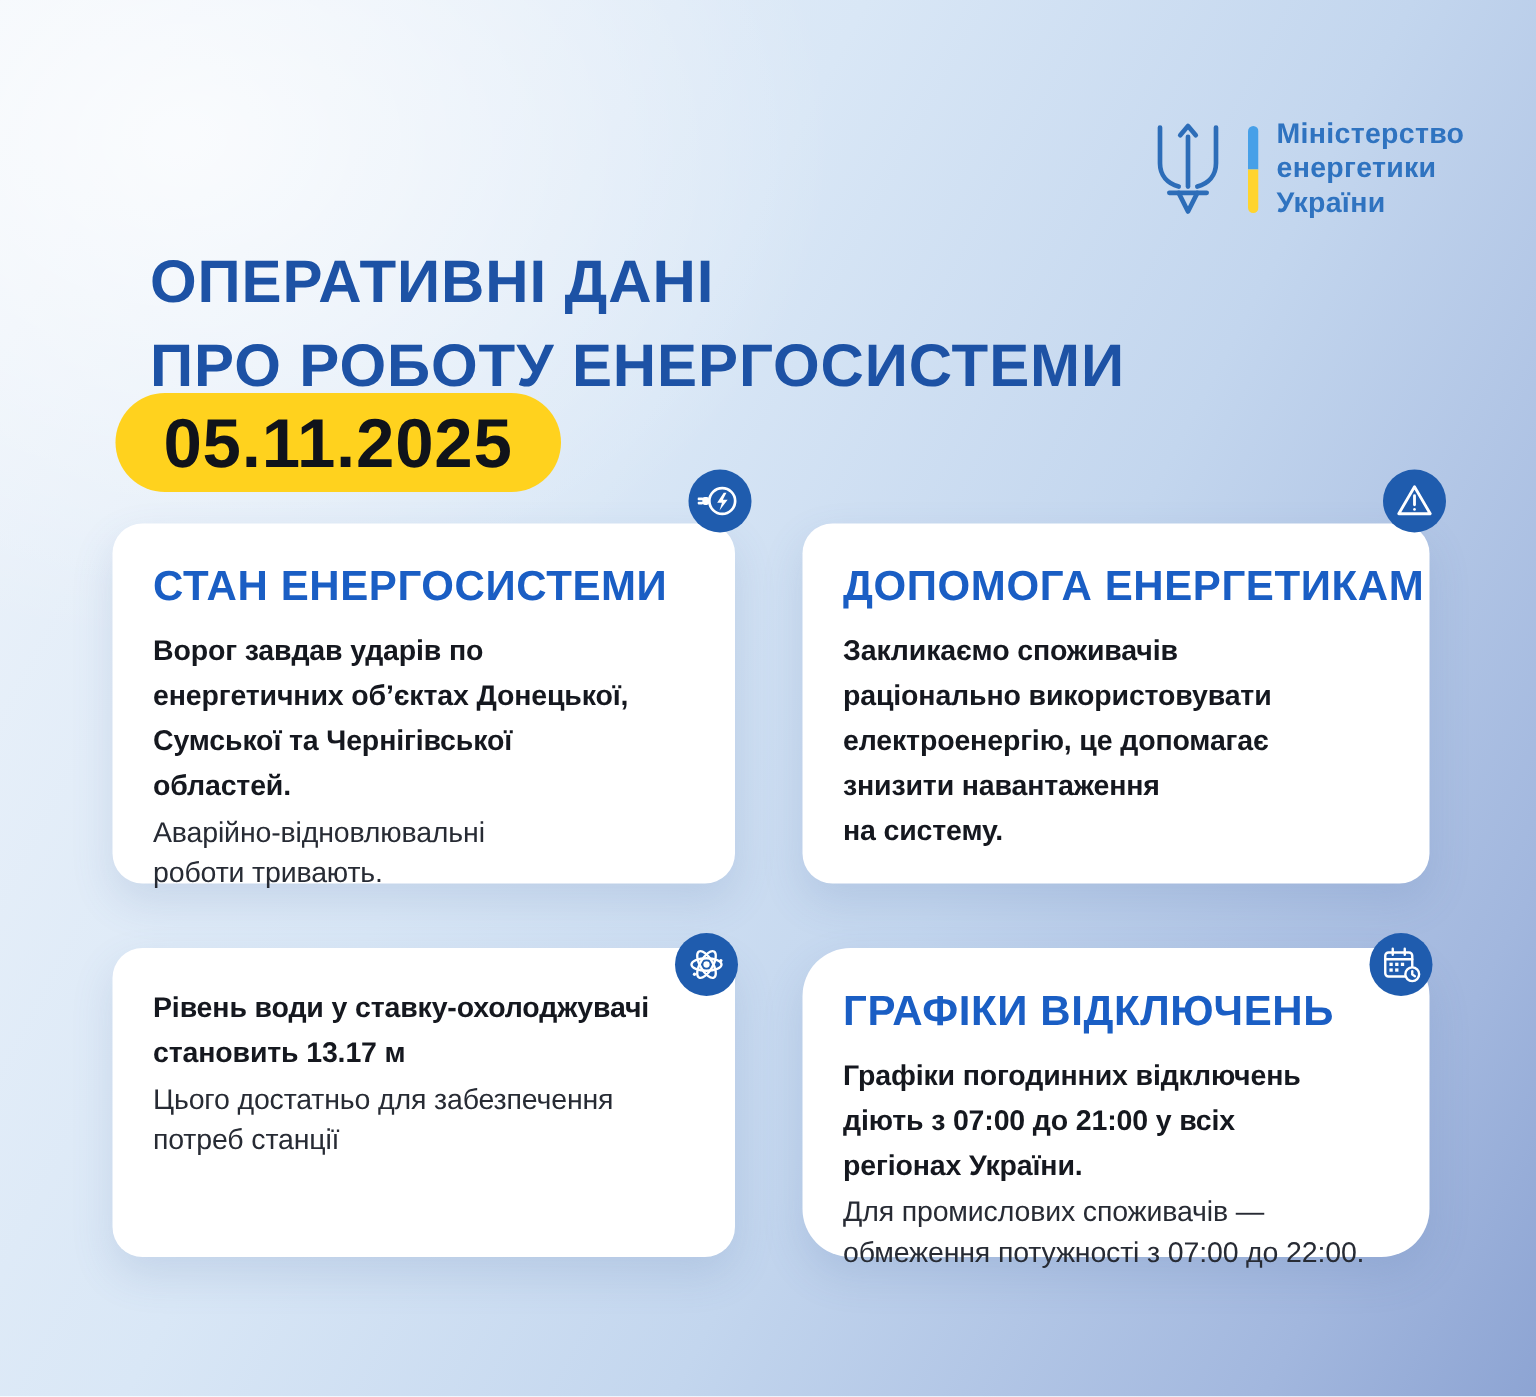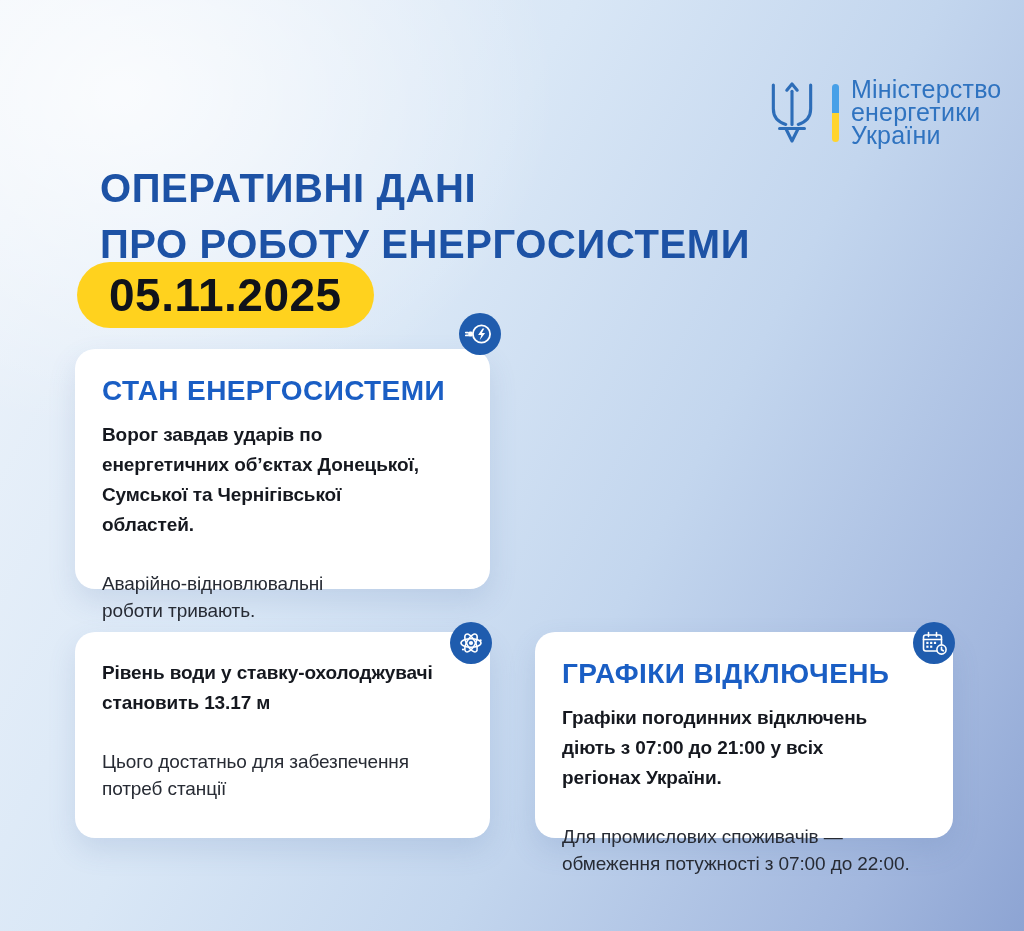--- a/index.html
+++ b/index.html
@@ -17,21 +17,21 @@
     background:radial-gradient(ellipse 620px 480px at 12% 10%, rgba(255,255,255,.75), rgba(255,255,255,0) 70%);
   }
 
   
   .logo{ position:absolute; left:764px; top:78px; display:flex; align-items:center; gap:12px; }
   .logo .trident{ width:56px; height:66px; }
   .logo .flagbar{ width:7px; height:58px; border-radius:4px; overflow:hidden; display:flex; flex-direction:column; }
   .logo .flagbar .b{ flex:1; background:#47a0e8; }
   .logo .flagbar .y{ flex:1; background:#ffd42e; }
   .logo .ministry{
-    font-size:25px; font-weight:400; line-height:23px; color:#2f73c0;
+    font-size:19px; font-weight:700; line-height:23px; color:#2f73c0;
     white-space:pre-line; letter-spacing:.2px;
   }
 
   
   .title{
     position:absolute; left:100px; top:136px;
     font-size:40px; font-weight:700; line-height:56px; letter-spacing:.6px;
     color:#1d52a5; white-space:pre-line;margin-top:24px;
   }
   .date-badge{
@@ -43,33 +43,33 @@
 
   
   .card{
     position:absolute; background:#ffffff; border-radius:20px;
     box-shadow:0 12px 28px rgba(80,110,165,.16);
     padding:26px 26px 20px 27px;
   }
   .card-1{ left:75px;  top:349px; width:415px; height:240px; }
   .card-2{ left:535px; top:349px; width:418px; height:240px; }
   .card-3{ left:75px;  top:632px; width:415px; height:206px; }
-  .card-4{ left:535px; top:632px; width:418px; height:206px; }
+  .card-4{ left:535px; top:632px; width:418px; height:206px;border-radius:32px; }
 
   .card h2{
     font-size:28px; font-weight:700; color:#1a5ec4; letter-spacing:.4px;
     margin-bottom:13px; white-space:nowrap;
   }
   .card .lead{
     font-size:19px; font-weight:700; color:#15181f; line-height:30px;
     white-space:pre-line; letter-spacing:-.1px;
   }
   .card .note{
     font-size:19px; font-weight:400; color:#272b34; line-height:27px;
-    margin-top:30px; white-space:pre-line; letter-spacing:-.1px;
+    margin-top:2px; white-space:pre-line; letter-spacing:-.1px;
   }
 
   .icon-badge{
     position:absolute; width:42px; height:42px; border-radius:50%;
     background:#1f5cae; display:flex; align-items:center; justify-content:center;
   }
   .row1 .icon-badge{ top:-36px; right:-11px; }
   .row2 .icon-badge{ top:-10px; right:-2px; }
   .icon-badge svg{ width:30px; height:30px; }
 </style>
@@ -112,20 +112,35 @@
     </div>
     <h2>СТАН ЕНЕРГОСИСТЕМИ</h2>
     <p class="lead">Ворог завдав ударів по
 енергетичних об’єктах Донецької,
 Сумської та Чернігівської
 областей.</p>
     <p class="note">Аварійно-відновлювальні
 роботи тривають.</p>
   </section>
 
+  <section class="card card-2 row1">
+    <div class="icon-badge">
+      <svg viewBox="0 0 30 30" fill="none" stroke="#ffffff" stroke-width="1.9" stroke-linecap="round" stroke-linejoin="round">
+        <path d="M15 5.5 L25.5 23.5 H4.5 Z"></path>
+        <path d="M15 11.5 v6"></path>
+        <circle cx="15" cy="20.6" r="0.9" fill="#ffffff" stroke="none"></circle>
+      </svg>
+    </div>
+    <h2>ДОПОМОГА ЕНЕРГЕТИКАМ</h2>
+    <p class="lead">Закликаємо споживачів
+раціонально використовувати
+електроенергію, це допомагає
+знизити навантаження
+на систему.</p>
+  </section>
 
   <section class="card card-3 row2">
     <div class="icon-badge">
       <svg viewBox="0 0 30 30" fill="none" stroke="#ffffff" stroke-width="1.6" stroke-linecap="round">
         <ellipse cx="15" cy="15" rx="10" ry="4.2"></ellipse>
         <ellipse cx="15" cy="15" rx="10" ry="4.2" transform="rotate(60 15 15)"></ellipse>
         <ellipse cx="15" cy="15" rx="10" ry="4.2" transform="rotate(120 15 15)"></ellipse>
         <circle cx="15" cy="15" r="2.1" fill="#ffffff" stroke="none"></circle>
         <circle cx="24.6" cy="12.4" r="1.1" fill="#ffffff" stroke="none"></circle>
         <circle cx="7" cy="21.5" r="1.1" fill="#ffffff" stroke="none"></circle>

